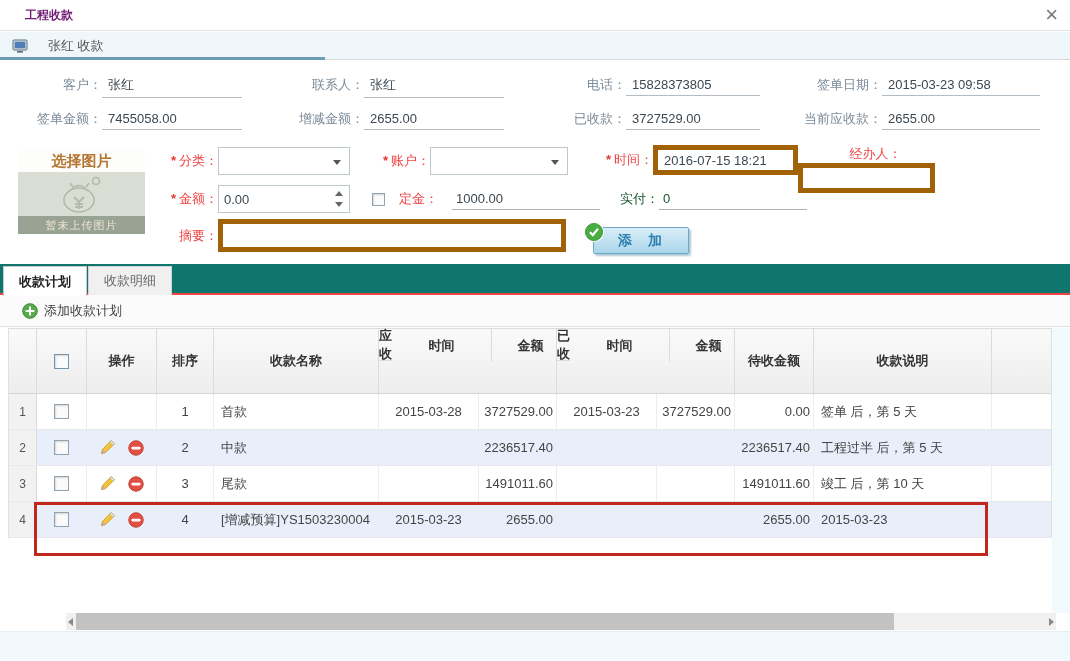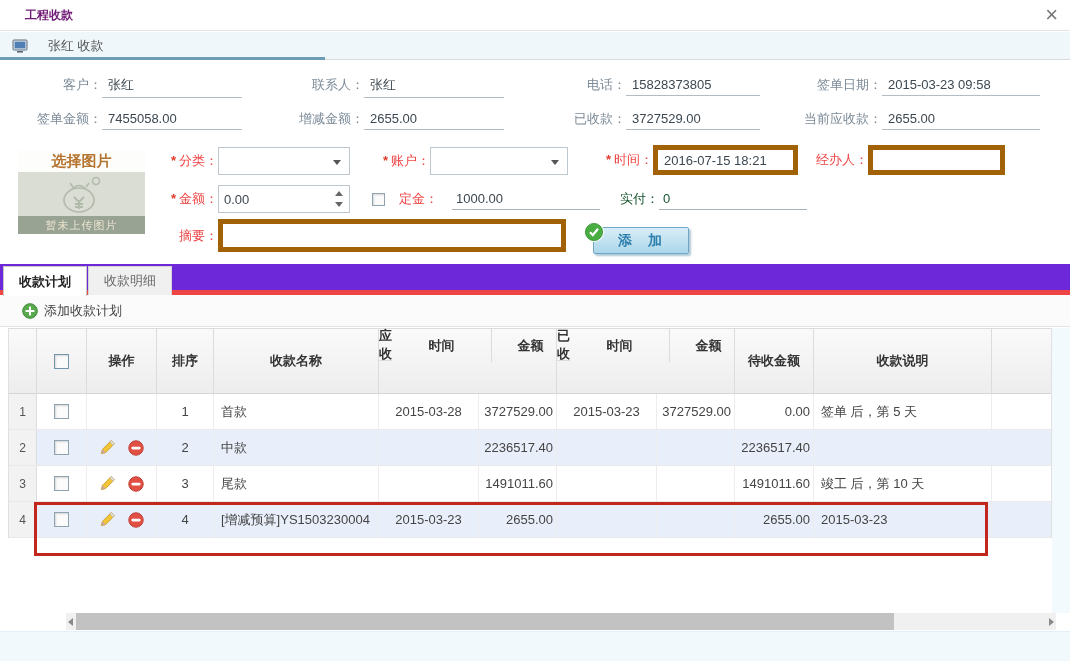--- a/index.html
+++ b/index.html
@@ -46,21 +46,21 @@
   .cbx { width:13px; height:13px; background:#fbfbfb; border:1px solid #8fa3b0; box-shadow:inset 1px 1px 2px rgba(0,0,0,0.15); flex:none; }
   .uval { border-bottom:1px solid #a9b2b9; padding:3px 4px; color:#3c4750; }
   .redtxt { color:#14532d; }
   .addbtn { position:absolute; left:593px; top:227px; width:96px; height:27px;
             background:linear-gradient(#d9eef8,#abd6ea); border:1px solid #6fa7c7; border-radius:2px;
             color:#2d7fae; font-weight:bold; font-size:14px; letter-spacing:6px; text-align:center; line-height:25px;
             box-shadow:2px 2px 2px rgba(110,155,180,0.55); cursor:pointer; padding-left:4px; }
   .addcheck { position:absolute; left:583px; top:221px; }
 
   
-  .ptabstrip { position:absolute; top:264px; left:0; right:0; height:31px; background:#6d28d9; border-bottom:5px solid #ef4444;padding-left:36px; }
+  .ptabstrip { position:absolute; top:264px; left:0; right:0; height:31px; background:#0f766e; border-bottom:2px solid #ef4444;padding-left:36px; }
   .ptab { position:absolute; top:2px; height:29px; display:flex; align-items:center; justify-content:center; cursor:pointer; }
   .ptab.active { left:3px; width:84px; background:#fff; border:1px solid #c8c8c8; border-bottom:none; height:30px; font-weight:bold; color:#222; z-index:2; }
   .ptab.inactive { left:88px; width:84px; background:#f0f0f0; border:1px solid #d4d4d4; border-bottom:none; color:#666; }
 
   
   .toolbar { position:absolute; top:295px; left:0; right:0; height:32px; background:#fbfbfb; border-bottom:1px solid #e2e2e2; display:flex; align-items:center; padding-left:22px; gap:6px; }
   .toolbar .lbl { color:#3f3f3f; cursor:pointer; }
 
   
   .tbl { position:absolute; left:8px; top:328px; width:1044px; border-left:1px solid #e0e0e0; border-right:1px solid #e0e0e0; }
@@ -185,21 +185,21 @@
   <div class="fld" style="left:358px;top:147px;">
     <span style="width:72px;text-align:right;"><span class="req">*</span><span class="flab">账户：</span></span>
     <div class="selbox" style="width:138px;">
         <span class="arrow"></span>
       </div>
   </div>
   <div class="fld" style="left:583px;top:145px;">
     <span style="width:70px;text-align:right;"><span class="req">*</span><span class="flab">时间：</span></span>
     <input class="tinput" style="width: 145px;" value="2016-07-15 18:21">
   </div>
-  <div class="fld" style="left:798px;top:145px;">
+  <div class="fld" style="left:798px;top:145px;flex-direction:column;">
     <span style="width:70px;text-align:right;" class="flab">经办人：</span>
     <input class="tinput" style="width: 137px;" value="">
   </div>
 
   <div class="fld" style="left:146px;top:185px;">
     <span style="width:72px;text-align:right;"><span class="req">*</span><span class="flab">金额：</span></span>
     <div class="spin">
       <input value="0.00" style="">
       <span class="up"></span>
       <span class="dn"></span>
@@ -321,20 +321,21 @@
       <div class="tc camt w-amt">
           <span>2236517.40</span>
         </div>
       <div class="tc ctime w-time"></div>
       <div class="tc camt w-amt">
           <span></span>
         </div>
       <div class="tc cpend w-pend">
           <span>2236517.40</span>
         </div>
+      <div class="tc cnote w-note">工程过半 后，第 5 天</div>
       <div class="tc w-fill"></div>
     </div>
 
     <div class="trow">
       <div class="tc cnum w-num">3</div>
       <div class="tc ccb w-cb">
           <span class="cbx" style="width:15px;height:15px;"></span>
         </div>
       <div class="tc cops w-ops">
         <span>

